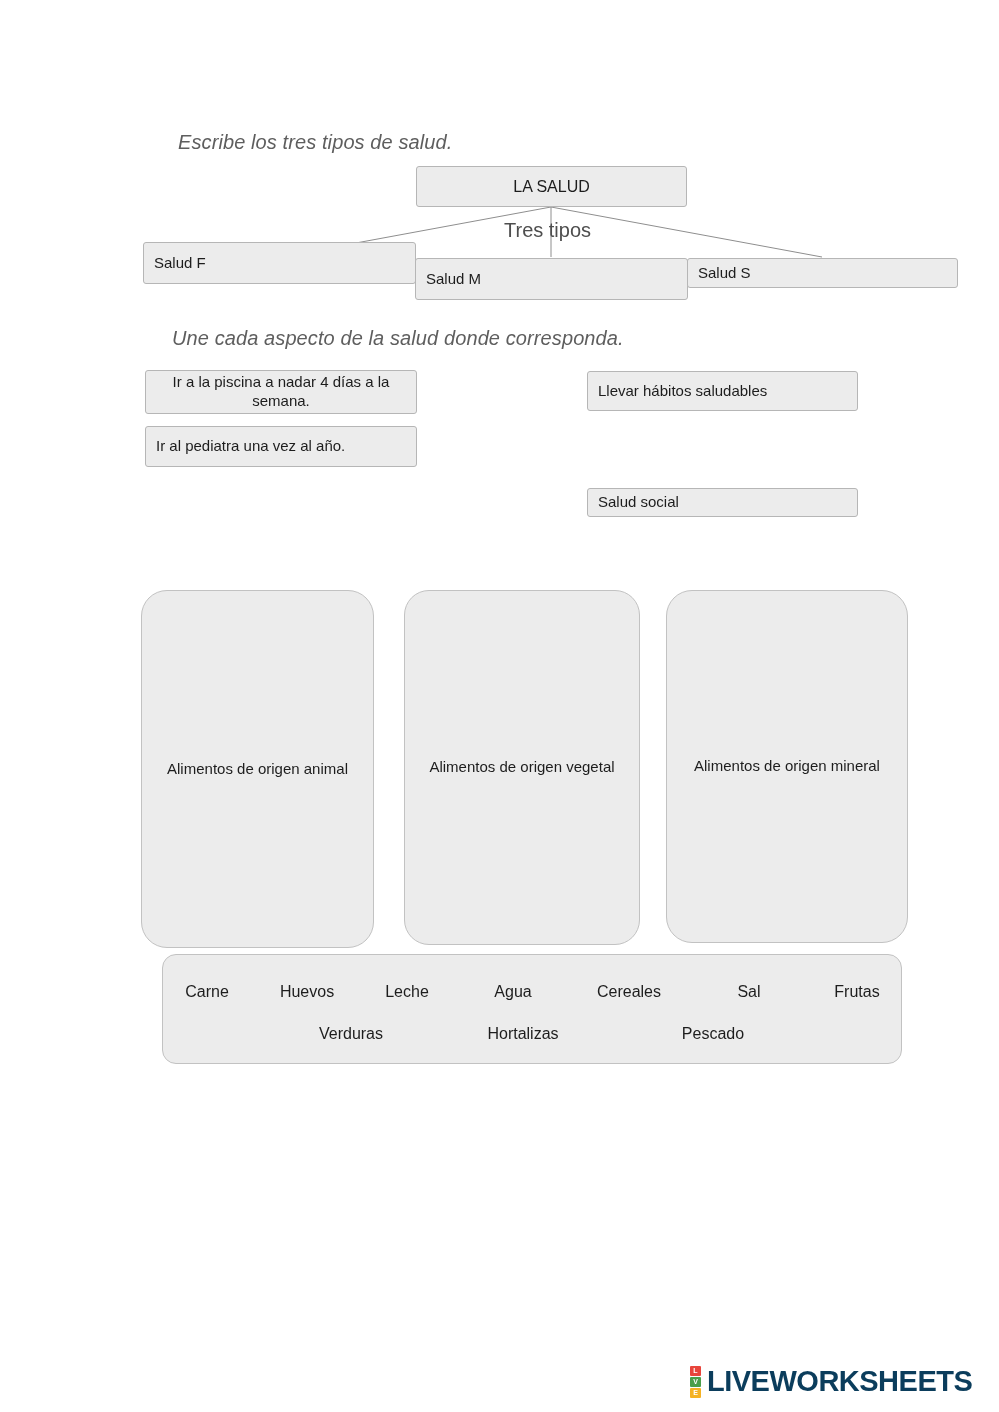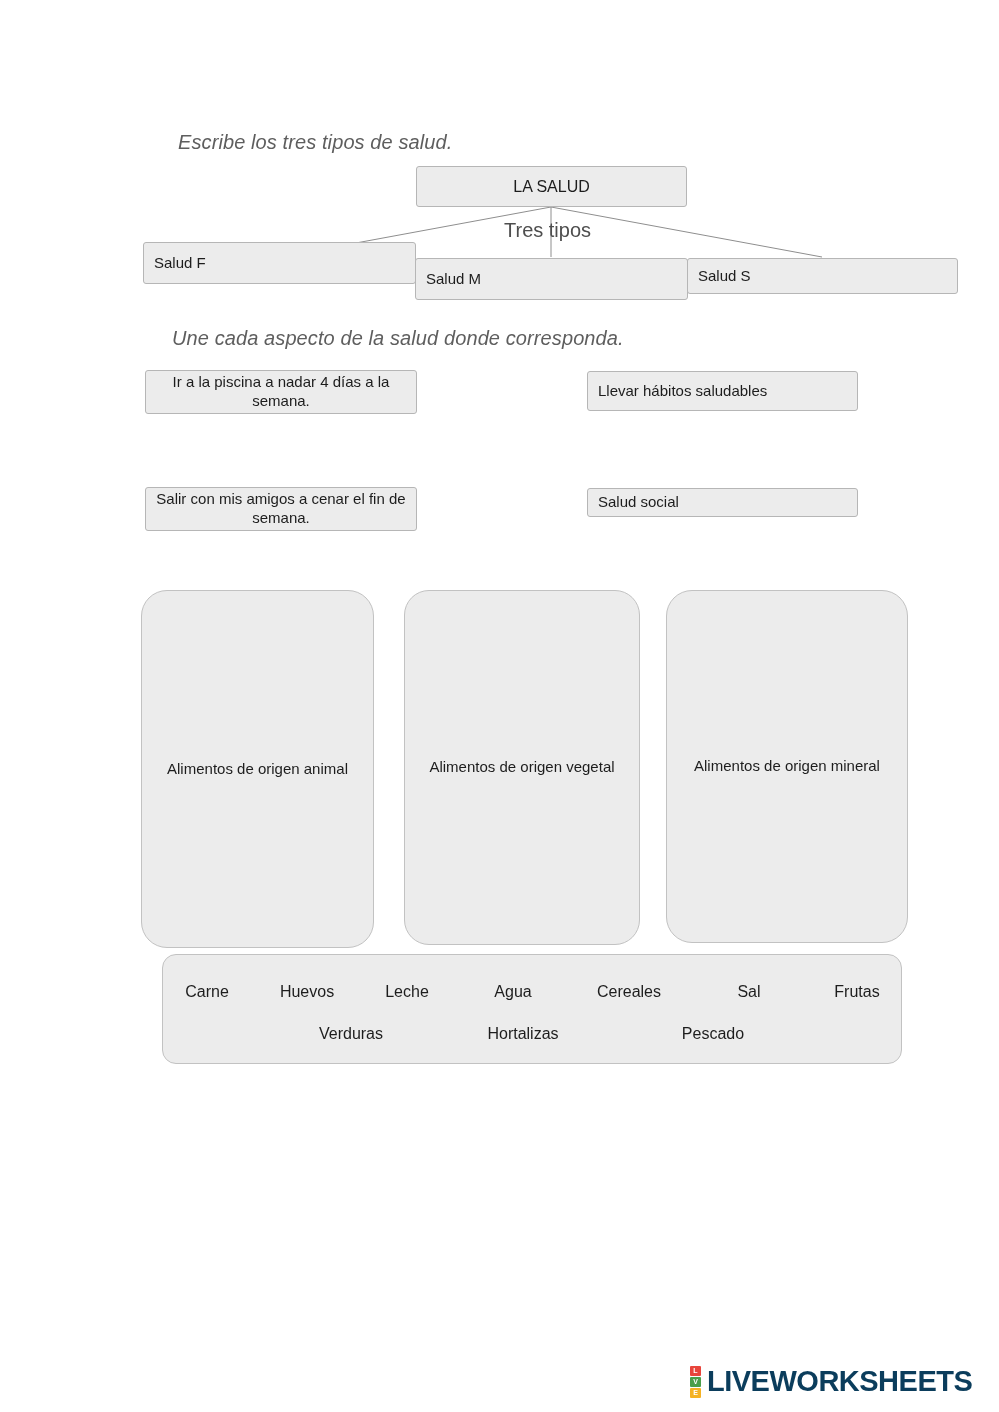--- a/index.html
+++ b/index.html
@@ -57,21 +57,21 @@
   }
   #tres-tipos {
     position: absolute;
     left: 504px; top: 219px;
     font-size: 20px;
     color: #4e4e4e;
     white-space: nowrap;
   }
   #salud-f { left: 143px; top: 242px; width: 273px; height: 42px; }
   #salud-m { left: 415px; top: 258px; width: 273px; height: 42px; }
-  #salud-s { left: 687px; top: 258px; width: 271px; height: 36px; }
+  #salud-s { left: 687px; top: 258px; width: 271px; height: 30px; }
 
   svg.connectors {
     position: absolute;
     left: 0; top: 0;
     width: 999px; height: 1412px;
     pointer-events: none;
   }
 
   
   #m-l1 { left: 145px; top: 370px; width: 272px; height: 44px; }
@@ -171,21 +171,21 @@
   <div class="box" id="salud-title">LA SALUD</div>
   <div id="tres-tipos">Tres tipos</div>
 
   <div class="box" id="salud-f">Salud F</div>
   <div class="box" id="salud-m">Salud M</div>
   <div class="box" id="salud-s">Salud S</div>
 
   <div class="instruction" id="instr2">Une cada aspecto de la salud donde corresponda.</div>
 
   <div class="box" id="m-l1">Ir a la piscina a nadar 4 días a la semana.</div>
-  <div class="box" id="m-l3">Salir con mis amigos a cenar el fin de semana.</div>
+  <div class="box" id="m-l2">Ir al pediatra una vez al año.</div>
 
   <div class="box" id="m-r1">Llevar hábitos saludables</div>
   <div class="box" id="m-r3">Salud social</div>
 
   <div class="dropzone" id="dz1">Alimentos de origen animal</div>
   <div class="dropzone" id="dz2">Alimentos de origen vegetal</div>
   <div class="dropzone" id="dz3">Alimentos de origen mineral</div>
 
   <div id="wordbank">
     <div class="word row1" style="left:44px">Carne</div>

